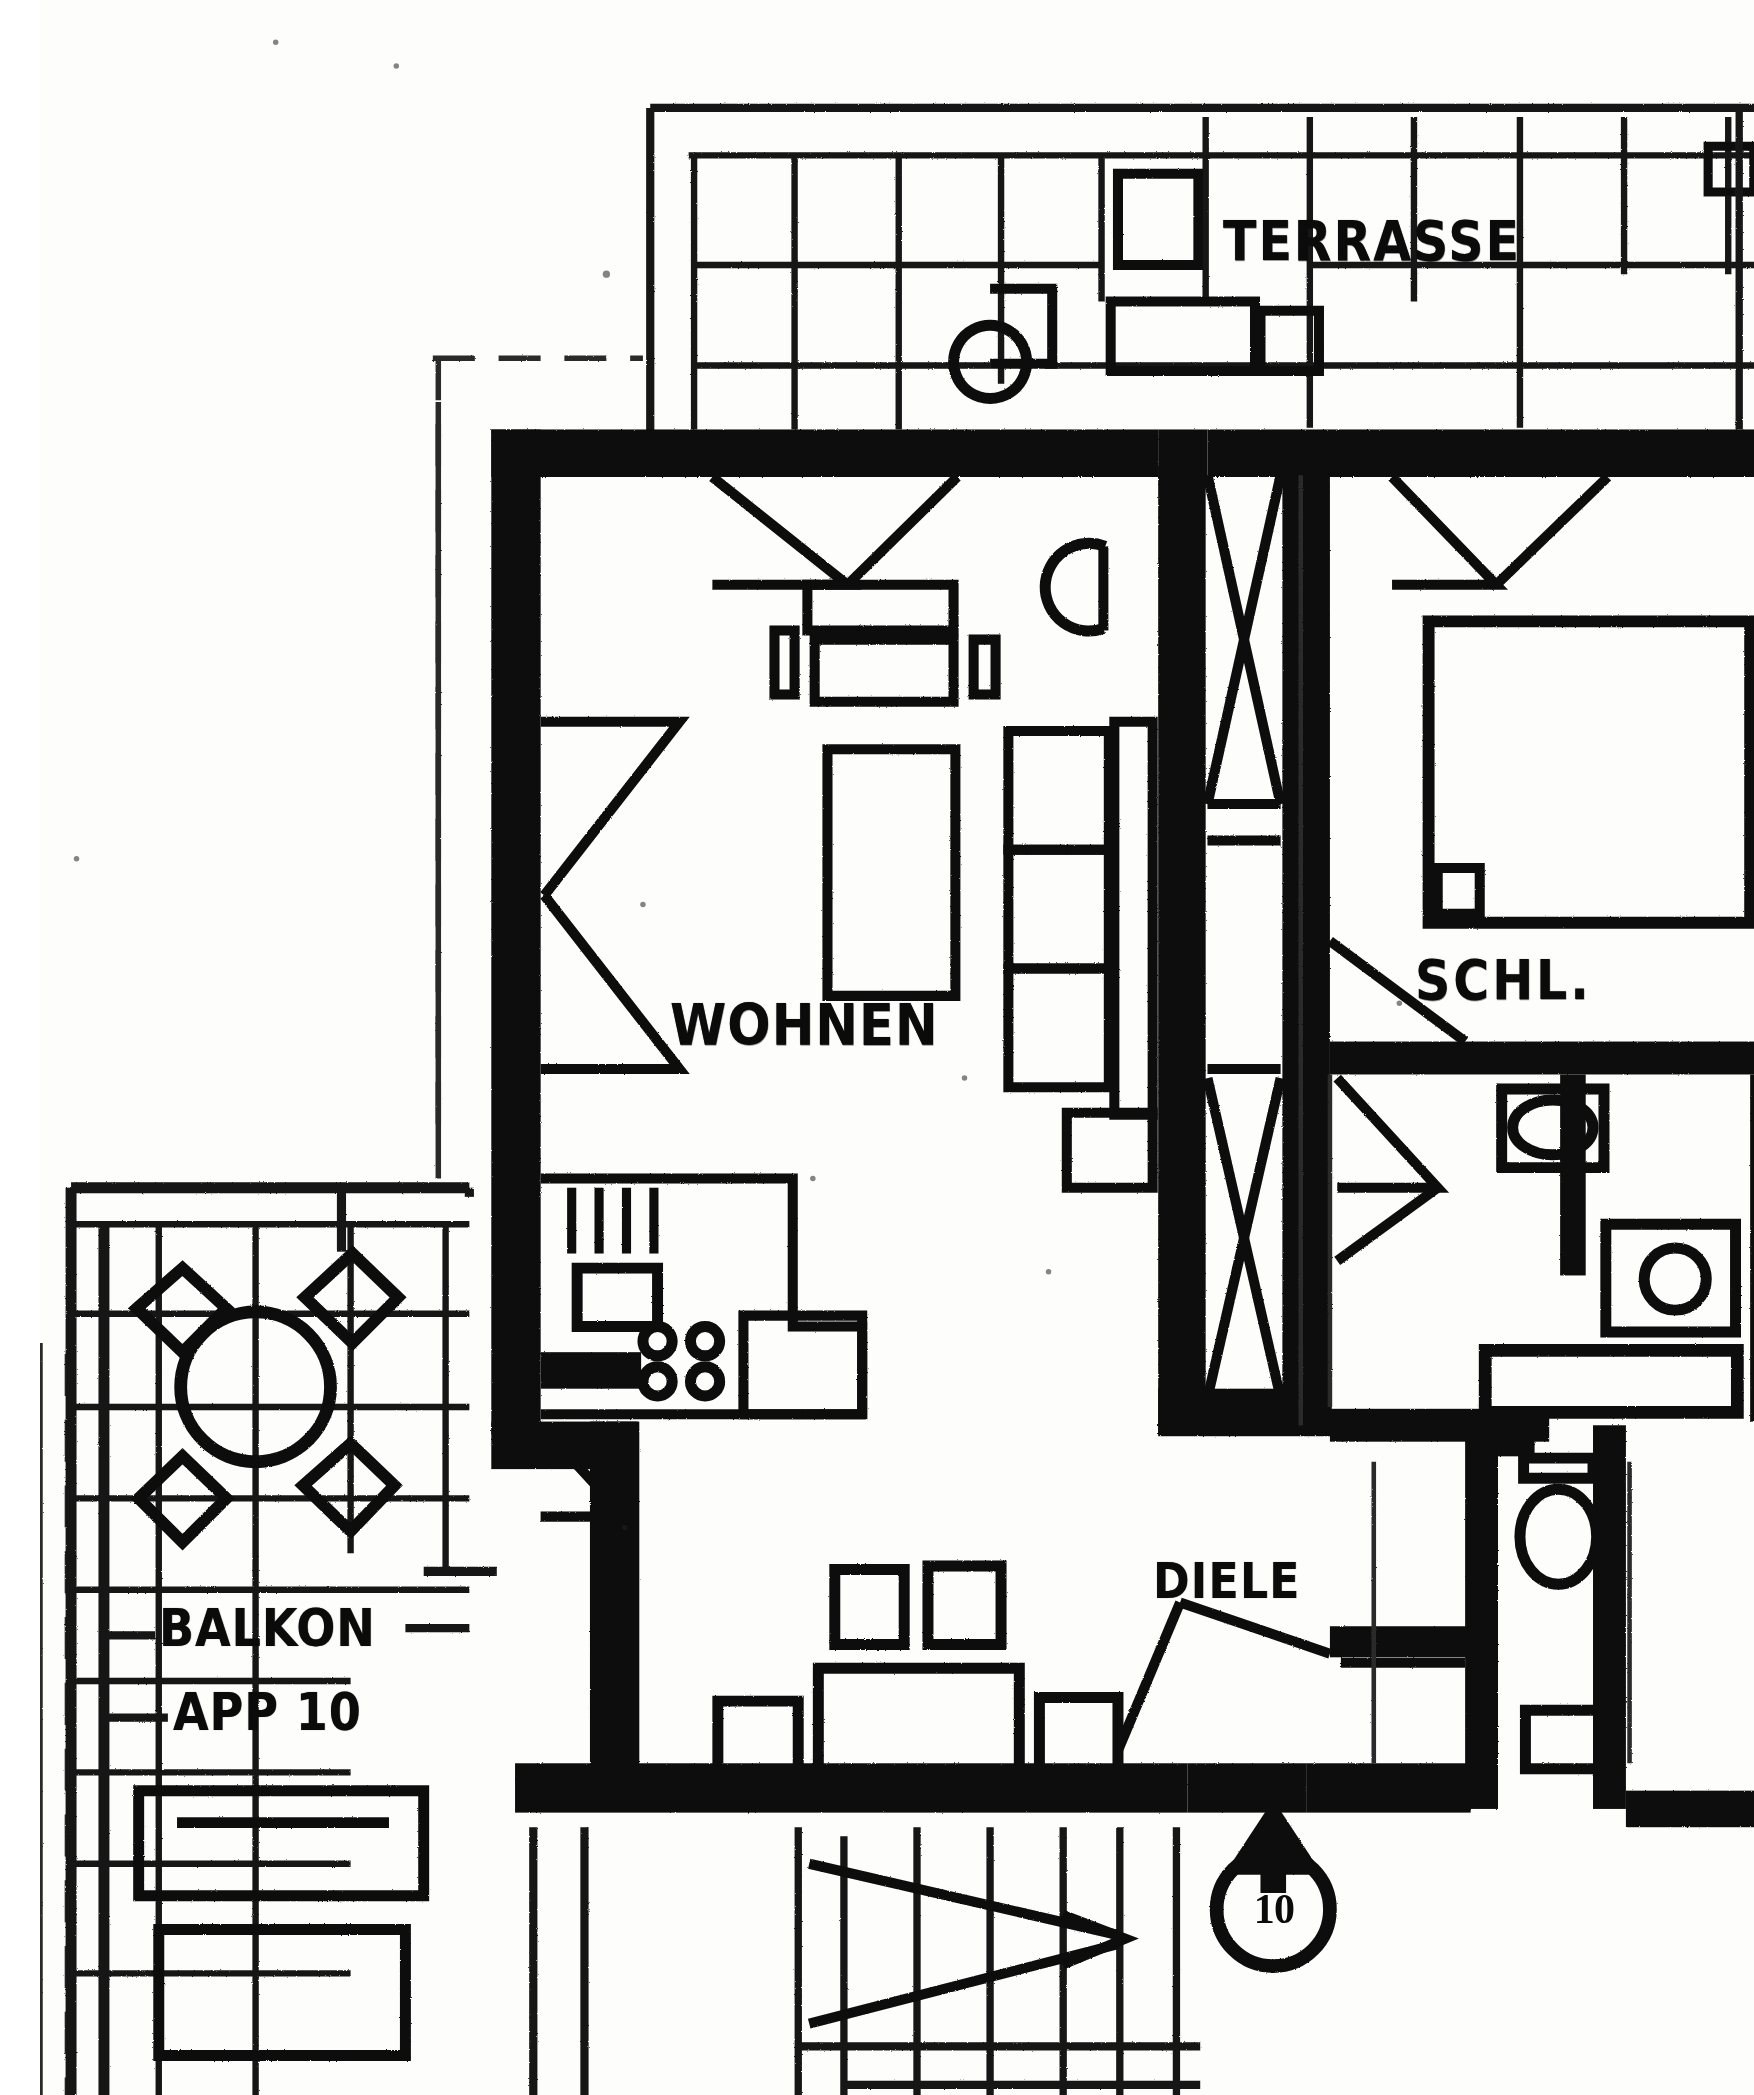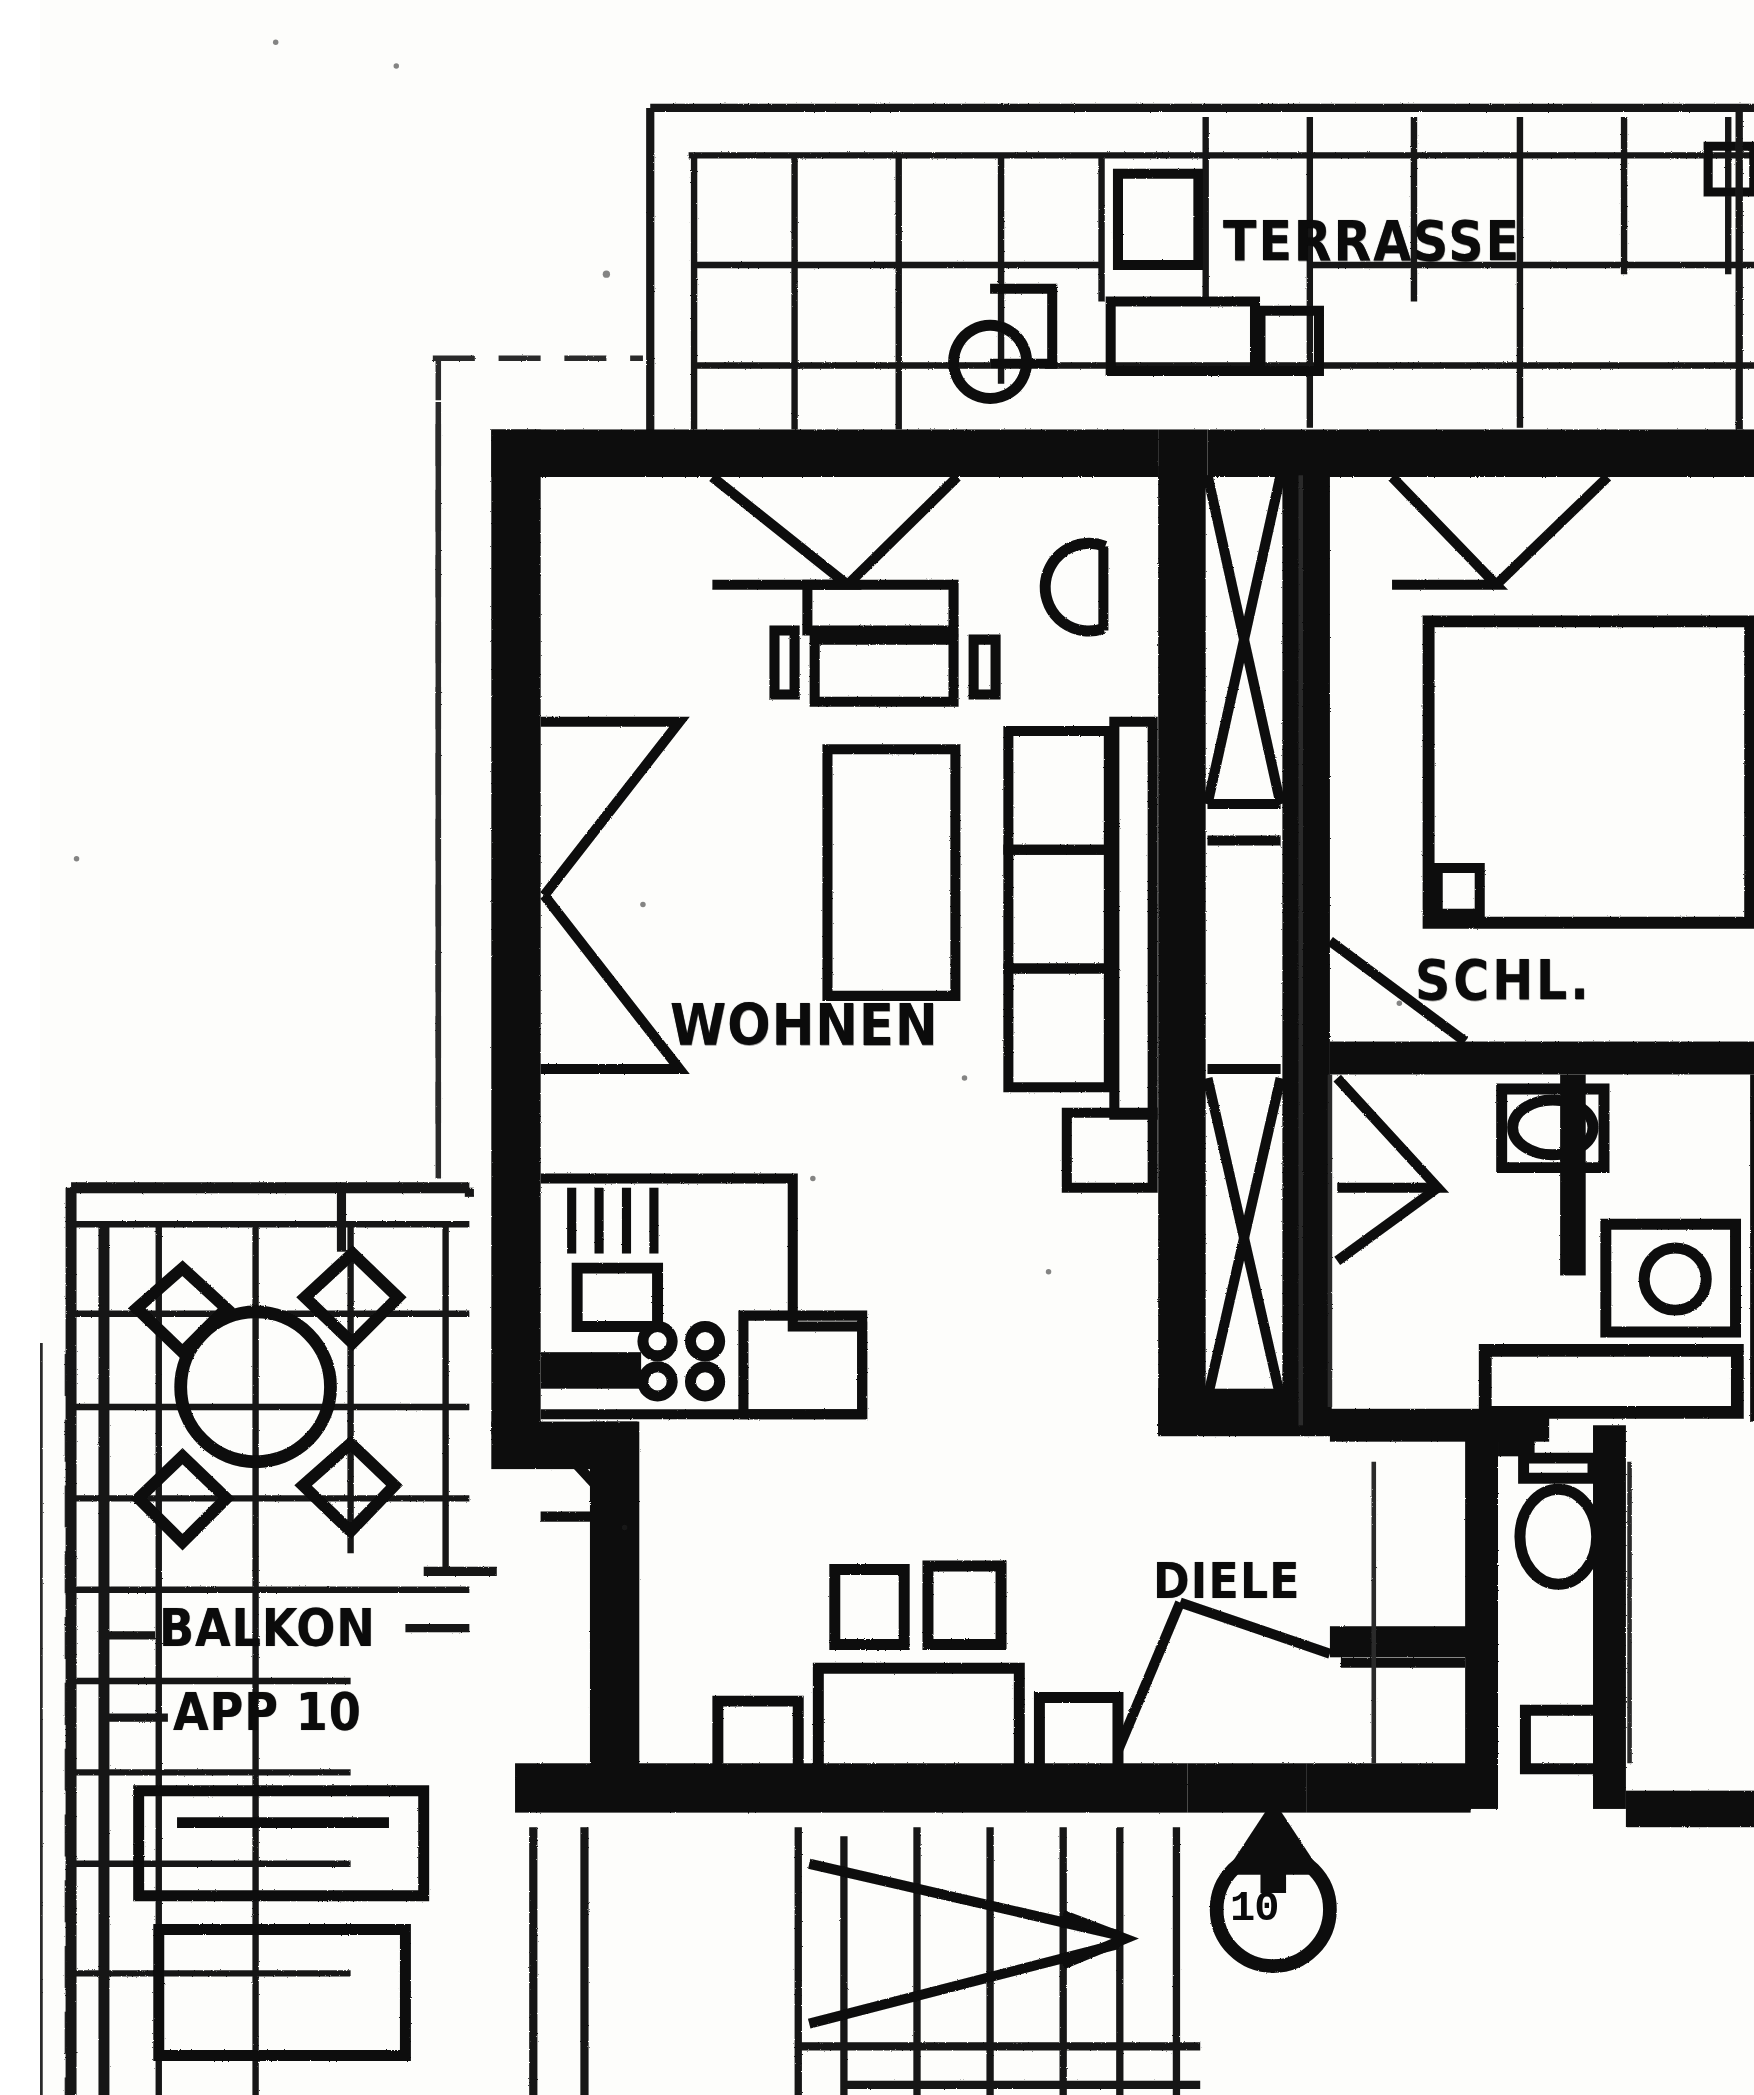--- a/index.html
+++ b/index.html
@@ -17,22 +17,22 @@
     text-shadow:0 0 0.9px rgba(0,0,0,0.55), 0.5px 0.5px 0 rgba(0,0,0,0.35);
   }
   #label-terrasse{left:1183px;top:213px;font-size:49px;letter-spacing:0.04em;transform:scaleY(1.12);}
   #label-wohnen{left:630px;top:996px;font-size:51px;letter-spacing:0.02em;transform:scaleY(1.12);}
   #label-schl{left:1375px;top:952px;font-size:49px;letter-spacing:0.06em;transform:scaleY(1.12);}
   #label-diele{left:1113px;top:1555px;font-size:44px;letter-spacing:0.03em;transform:scaleY(1.12);}
   #label-balkon{left:119px;top:1601px;font-size:46px;letter-spacing:0.02em;transform:scaleY(1.12);}
   #label-app{left:133px;top:1685px;font-size:46px;letter-spacing:0.02em;transform:scaleY(1.12);}
   #marker-number{
     position:absolute;left:1190px;top:1881px;width:88px;height:57px;
-    font-family:Liberation Mono, monospace;font-weight:700;font-size:42px;color:#0b0b0b;
-    text-align:left;line-height:57px;letter-spacing:-0.02em;
+    font-family:Liberation Serif, serif;font-weight:700;font-size:42px;color:#0b0b0b;
+    text-align:center;line-height:57px;letter-spacing:-0.02em;
   }
 </style>
 </head>
 <body>
 
 <div id="plan-root">
 
   <svg id="floorplan" viewBox="0 0 1920 2293">
     <defs>
       <filter id="rough" x="-5%" y="-5%" width="110%" height="110%">

